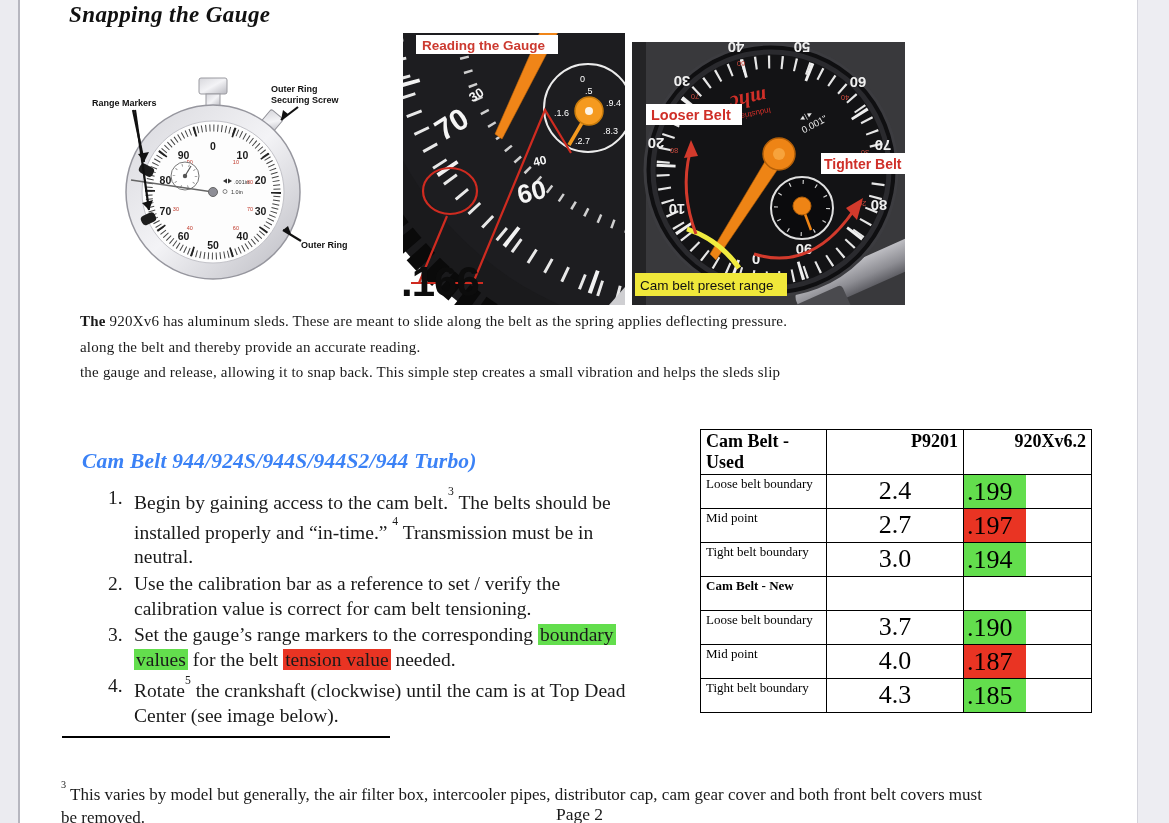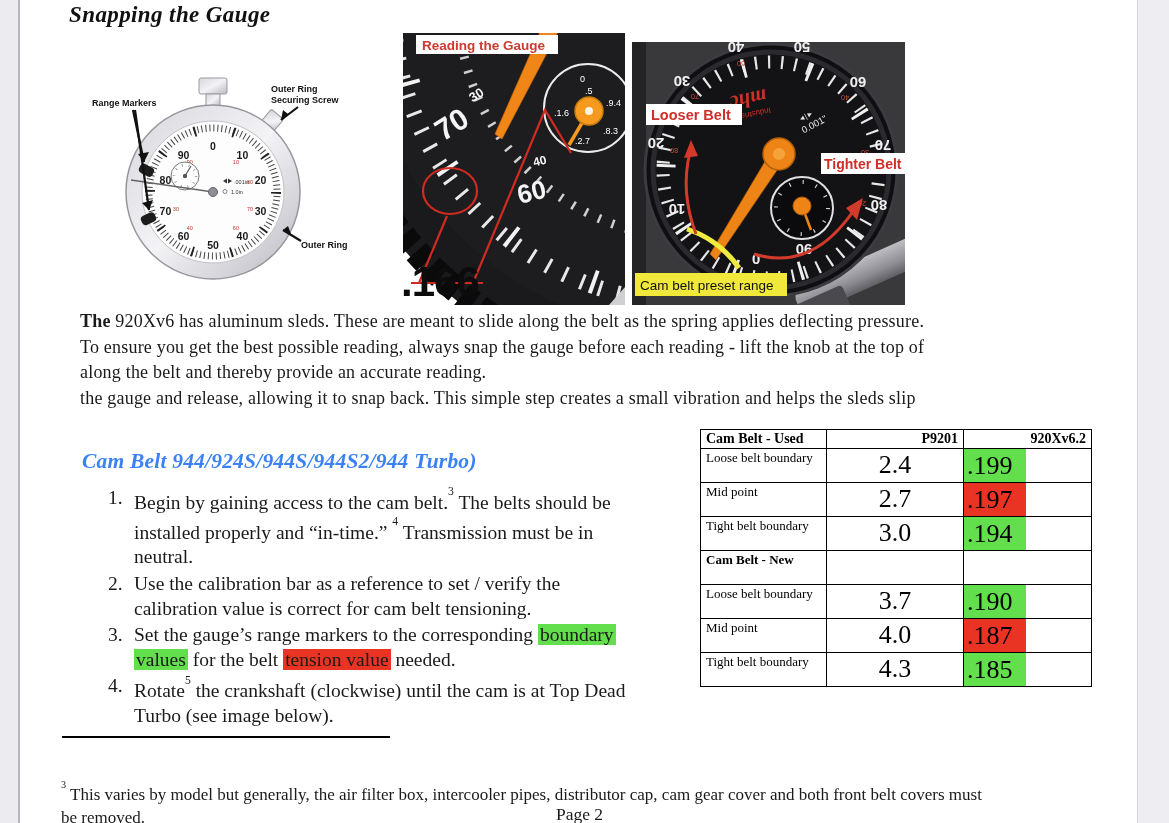--- a/index.html
+++ b/index.html
@@ -11,39 +11,39 @@
   #edge-right { left:1137px; width:32px; background:#ededf2; border-left:1px solid #d4d4dc; }
 
   #doc-title { position:absolute; left:69px; top:2px; font-size:23px; font-weight:bold;
     font-style:italic; letter-spacing:.4px; color:#111; }
 
   .fig { position:absolute; }
   #fig-a { left:85px;  top:58px;  width:315px; height:227px; }
   #fig-b { left:403px; top:33px;  width:222px; height:272px; }
   #fig-c { left:632px; top:42px;  width:273px; height:263px; }
 
-  #para { position:absolute; left:80px; top:309px; width:1045px; font-size:18px;
+  #para { position:absolute; left:80px; top:309px; width:1045px; font-size:15px;
     line-height:25.5px; color:#1a1a1a; letter-spacing:.2px; white-space:nowrap; }
   #para b { font-weight:bold; }
 
   #sec-head { position:absolute; left:82px; top:449px; font-size:21.5px; font-weight:bold;
     font-style:italic; color:#3b82f6; letter-spacing:.2px; }
 
   #steps { position:absolute; left:108px; top:485px; width:580px; font-size:19.5px;
     line-height:25.2px; color:#1a1a1a; }
   .step { display:flex; margin-bottom:1px; }
   .step-num { width:26px; flex:0 0 26px; text-align:left; }
   .step-body { white-space:nowrap; }
   sup { font-size:.6em; position:relative; top:-.5em; }
   .hl-g { background:var(--hl-green); padding:0 2px; }
   .hl-r { background:var(--hl-red); padding:0 2px; }
 
   #spec-table { position:absolute; left:700px; top:429px; border-collapse:collapse; }
   #spec-table td { border:1px solid #000; vertical-align:top; }
-  #spec-table tr.hdr td { height:19px; font-size:14px; font-weight:bold; padding:1px 5px; }
+  #spec-table tr.hdr td { height:19px; font-size:18px; font-weight:bold; padding:1px 5px; }
   #spec-table td.c { text-align:right; }
   td.lbl { width:126px; font-size:13px; padding:1px 5px; line-height:15px; }
   td.lbl.b { font-weight:bold; }
   td.val { width:137px; font-size:26px; text-align:center; line-height:32px; height:34px; }
   td.vx  { width:128px; font-size:26px; text-align:left; padding:0; height:34px; }
   td.vx span { display:inline-block; min-width:62px; line-height:33px; height:33px; }
   td.vx .hl-g, td.vx .hl-r { padding:0 3px; }
 
   #fn-rule { position:absolute; left:62px; top:736px; width:328px; height:2px; background:#000; }
   .fn { position:absolute; left:61px; width:1060px; font-size:17px; line-height:23.5px;
@@ -259,21 +259,20 @@
     <rect x="14" y="62" width="96" height="21" fill="#fff"></rect>
     <text x="19" y="78" font-family="Liberation Sans, sans-serif" font-size="14.5" font-weight="bold" fill="#cf2f28">Looser Belt</text>
     <rect x="189" y="111" width="84" height="21" fill="#fff"></rect>
     <text x="192" y="127" font-family="Liberation Sans, sans-serif" font-size="14" font-weight="bold" fill="#cf2f28">Tighter Belt</text>
     <rect x="3" y="231" width="152" height="23" fill="#f0e83a"></rect>
     <text x="8" y="248" font-family="Liberation Sans, sans-serif" font-size="13.5" fill="#111">Cam belt preset range</text>
   </svg>
 
   <div id="para">
     <div><b>The</b><span> 920Xv6 has aluminum sleds. These are meant to slide along the belt as the spring applies deflecting pressure.</span></div>
-    <div>To ensure you get the best possible reading, always snap the gauge before each reading - lift the knob at the top of</div>
     <div>along the belt and thereby provide an accurate reading.</div>
     <div>the gauge and release, allowing it to snap back.  This simple step creates a small vibration and helps the sleds slip</div>
   </div>
 
   <div id="sec-head">Cam Belt 944/924S/944S/944S2/944 Turbo)</div>
 
   <div id="steps">
     <div class="step">
       <div class="step-num">1.</div>
       <div class="step-body">
@@ -293,21 +292,21 @@
       <div class="step-num">3.</div>
       <div class="step-body">
         <div><span>Set the gauge’s range markers to the corresponding </span><span class="hl-g">boundary</span></div>
         <div><span class="hl-g">values</span><span> for the belt </span><span class="hl-r">tension value</span><span> needed.</span></div>
       </div>
     </div>
     <div class="step">
       <div class="step-num">4.</div>
       <div class="step-body">
         <div><span>Rotate</span><sup>5</sup><span> the crankshaft (clockwise) until the cam is at Top Dead</span></div>
-        <div>Turbo (see image below).</div>
+        <div>Center (see image below).</div>
       </div>
     </div>
   </div>
 
   <table id="spec-table">
     <tbody>
       <tr class="hdr">
         <td>Cam Belt - Used</td>
         <td class="c">P9201</td>
         <td class="c">920Xv6.2</td>

